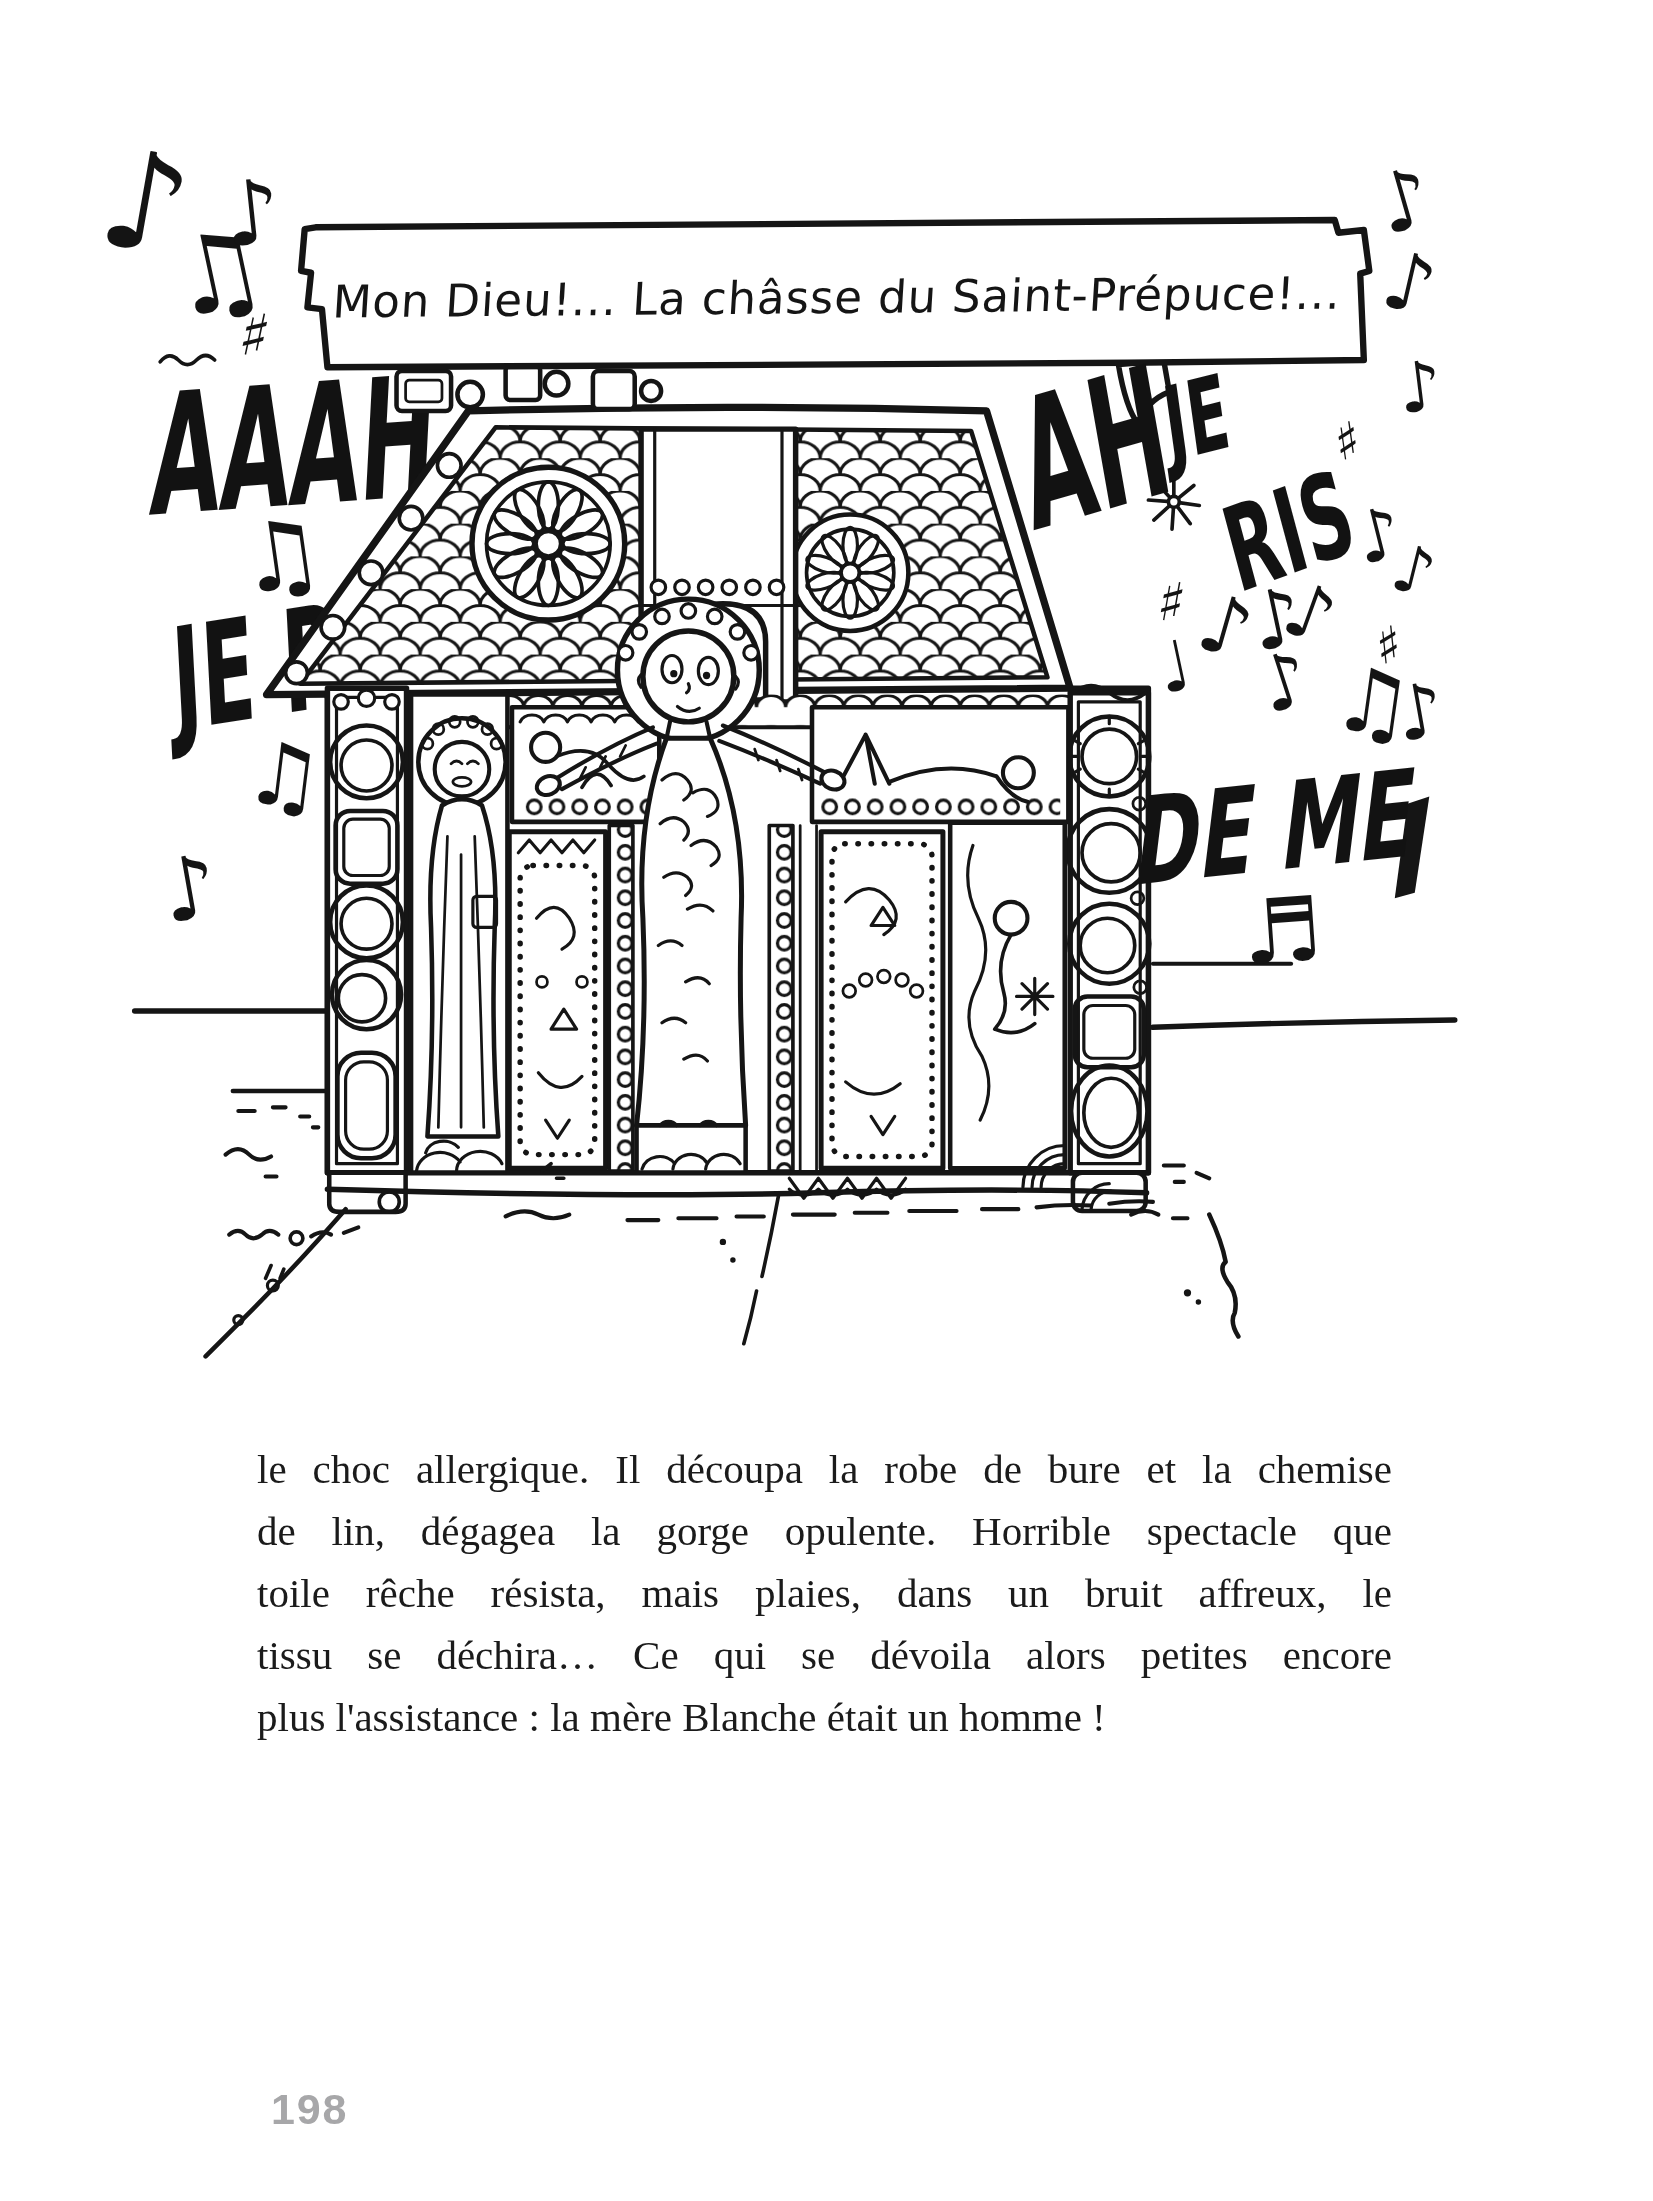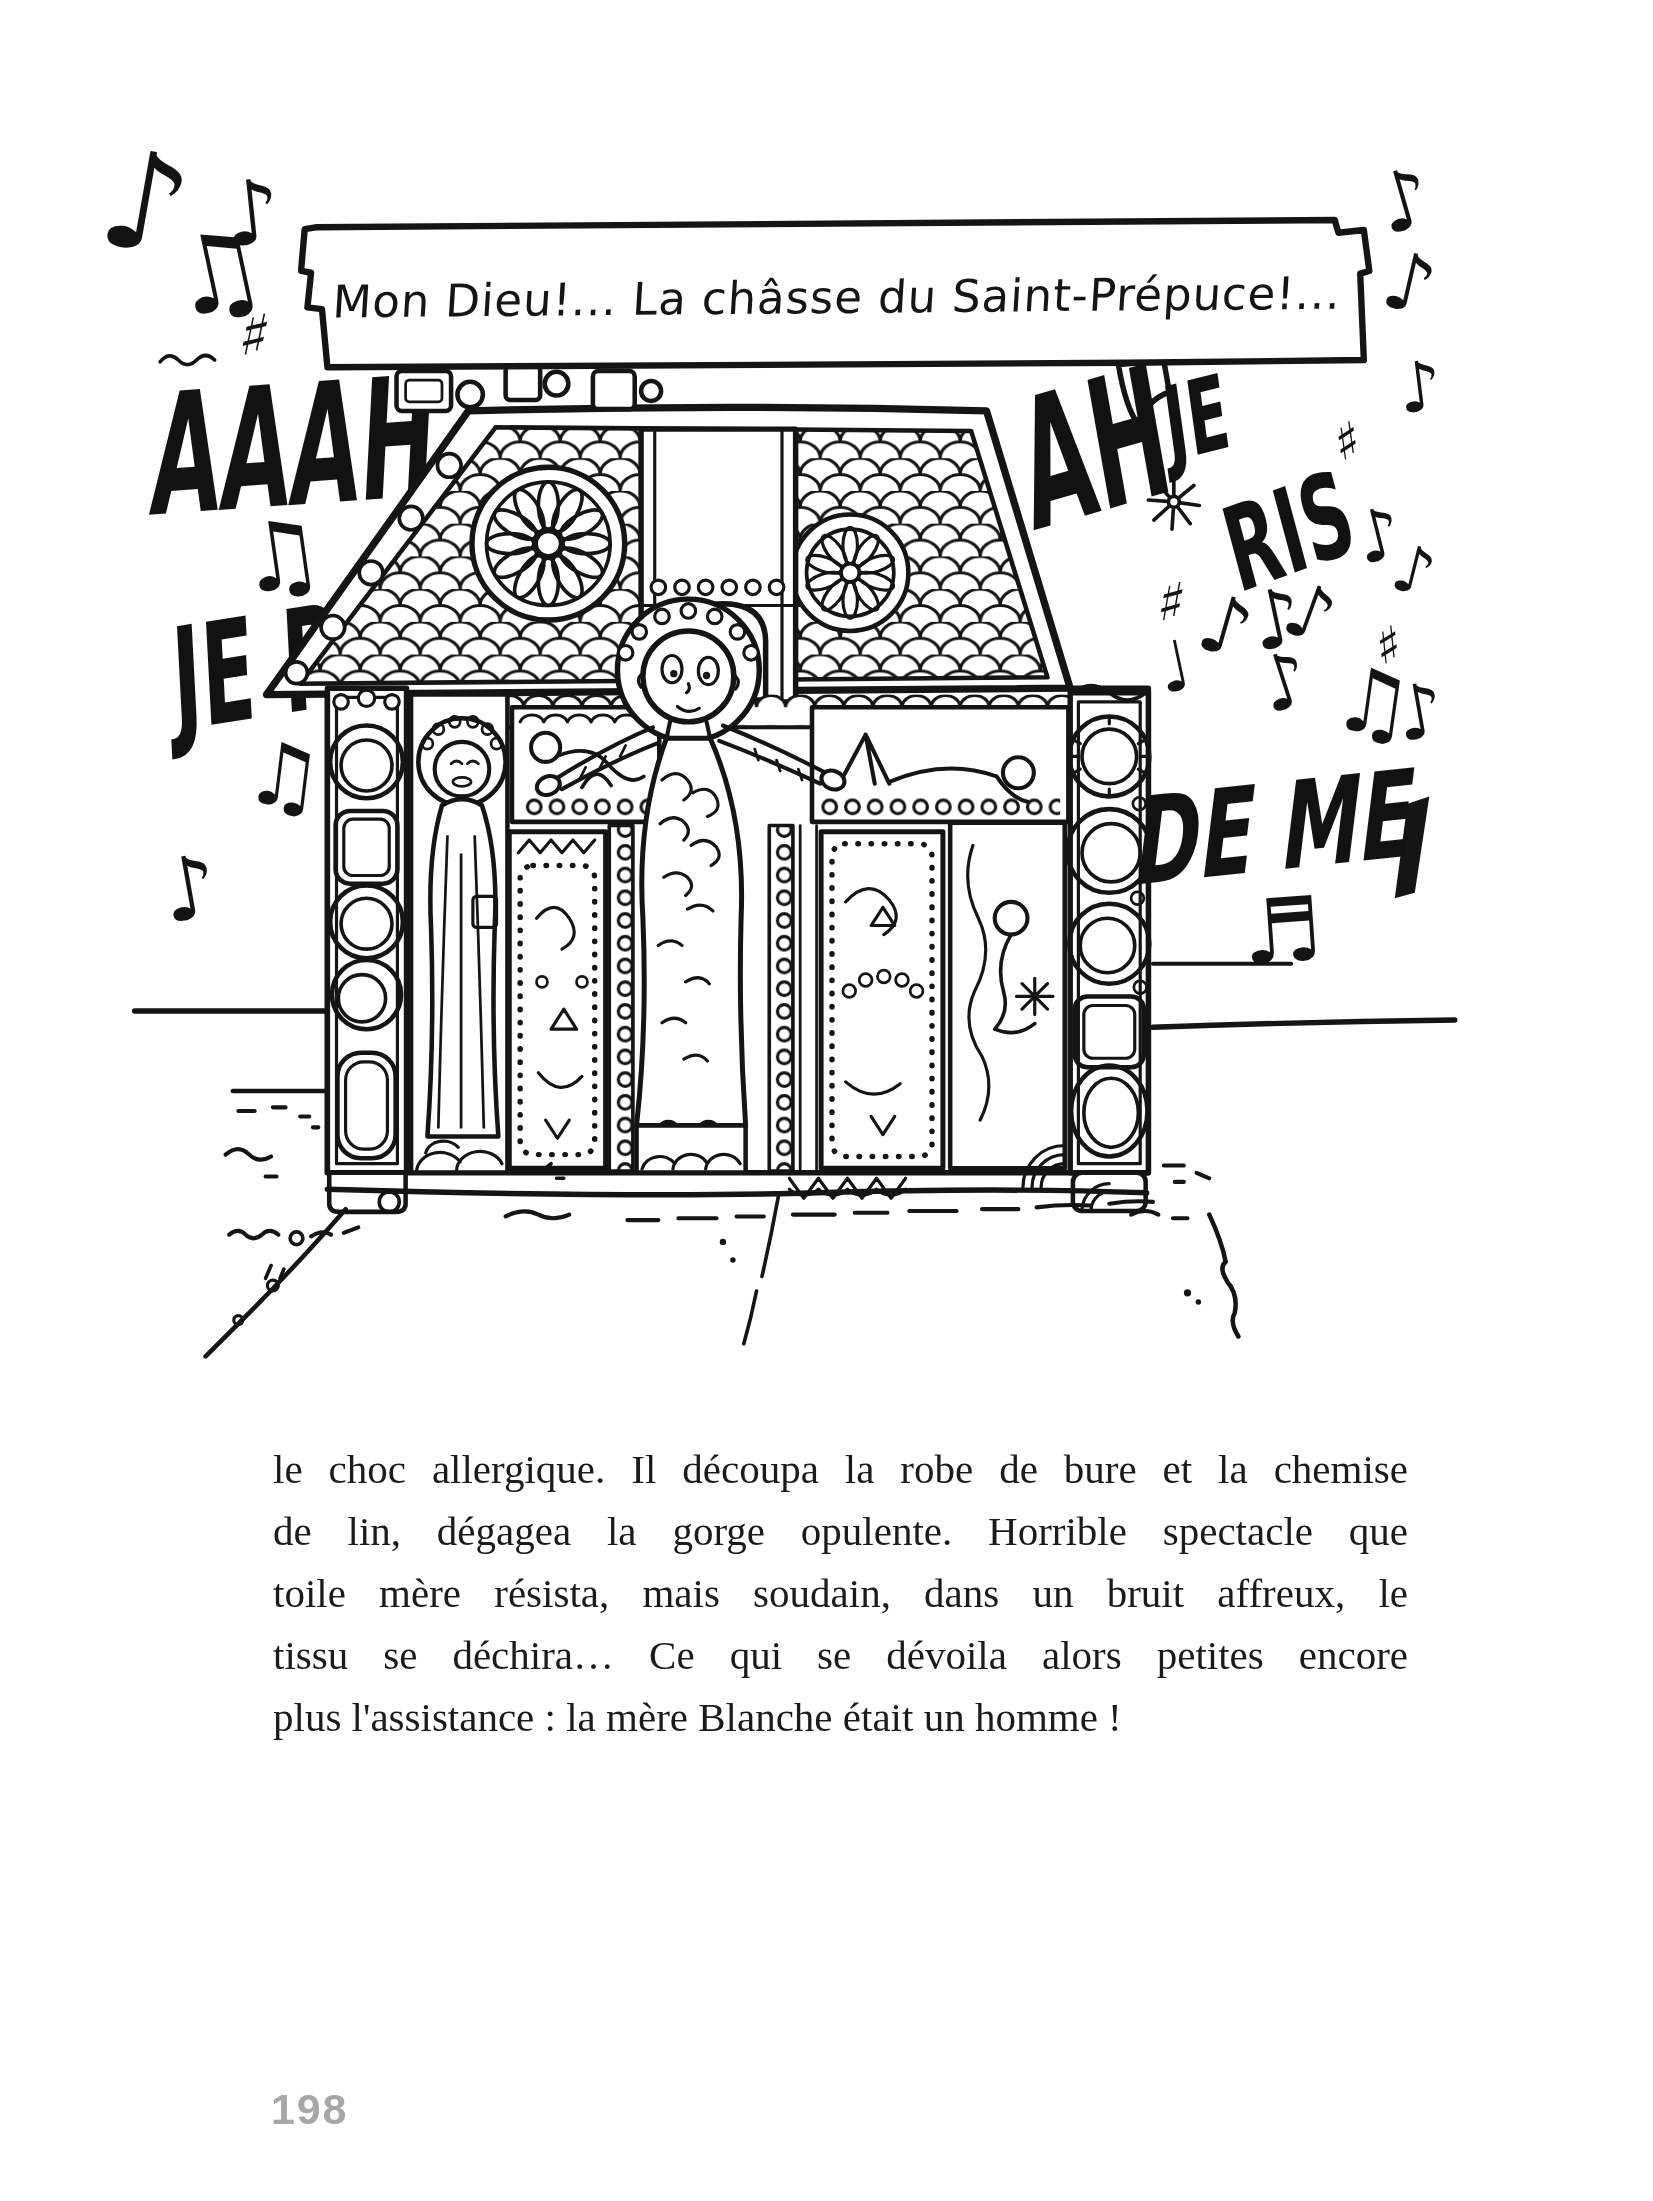--- a/index.html
+++ b/index.html
@@ -30,21 +30,21 @@
   .sh-ah  {left:1007px;top:382px;font-size:178px;transform:rotate(-16deg) skewX(-6deg) scaleX(0.52);}
   .sh-je2 {left:1158px;top:376px;font-size:102px;transform:rotate(-14deg) skewX(-6deg) scaleX(0.60);}
   .sh-ris {left:1213px;top:498px;font-size:116px;transform:rotate(-20deg) skewX(-5deg) scaleX(0.60);}
   .sh-deme{left:1144px;top:782px;font-size:120px;transform:rotate(-6deg) skewX(-13deg) scaleX(0.66);}
   .note{
     position:absolute;font-family:"DejaVu Sans",sans-serif;color:#141414;
     line-height:1;transform-origin:center;user-select:none;
   }
   .body-text{
     position:absolute;left:257px;top:1438px;width:1135px;z-index:5;
-    font-size:41px;line-height:62px;color:#1b1b1b;margin-left:16px;
+    font-size:41px;line-height:62px;color:#1b1b1b;
   }
   .tline{text-align:justify;text-align-last:justify;}
   .tline.last{text-align-last:left;}
   .pagenum{
     position:absolute;left:271px;top:2085px;z-index:5;
     font-family:"Liberation Sans",sans-serif;font-weight:bold;font-size:43px;
     color:#a7a7a9;letter-spacing:1.8px;
   }
 </style>
 </head>
@@ -387,20 +387,20 @@
       </div>
 
     <div class="bubble-text-wrap">
       <span class="bubble-text">Mon Dieu!... La châsse du Saint-Prépuce!...</span>
     </div>
   </div>
 
   <div class="body-text">
     <div class="tline">le choc allergique. Il découpa la robe de bure et la chemise</div>
     <div class="tline">de lin, dégagea la gorge opulente. Horrible spectacle que</div>
-    <div class="tline">toile mère résista, mais soudain, dans un bruit affreux, le</div>
+    <div class="tline">toile rêche résista, mais plaies, dans un bruit affreux, le</div>
     <div class="tline">tissu se déchira… Ce qui se dévoila alors petites encore</div>
     <div class="tline last">plus l'assistance : la mère Blanche était un homme !</div>
   </div>
 
   <div class="pagenum">198</div>
 </div>
 
 
 </body></html>

